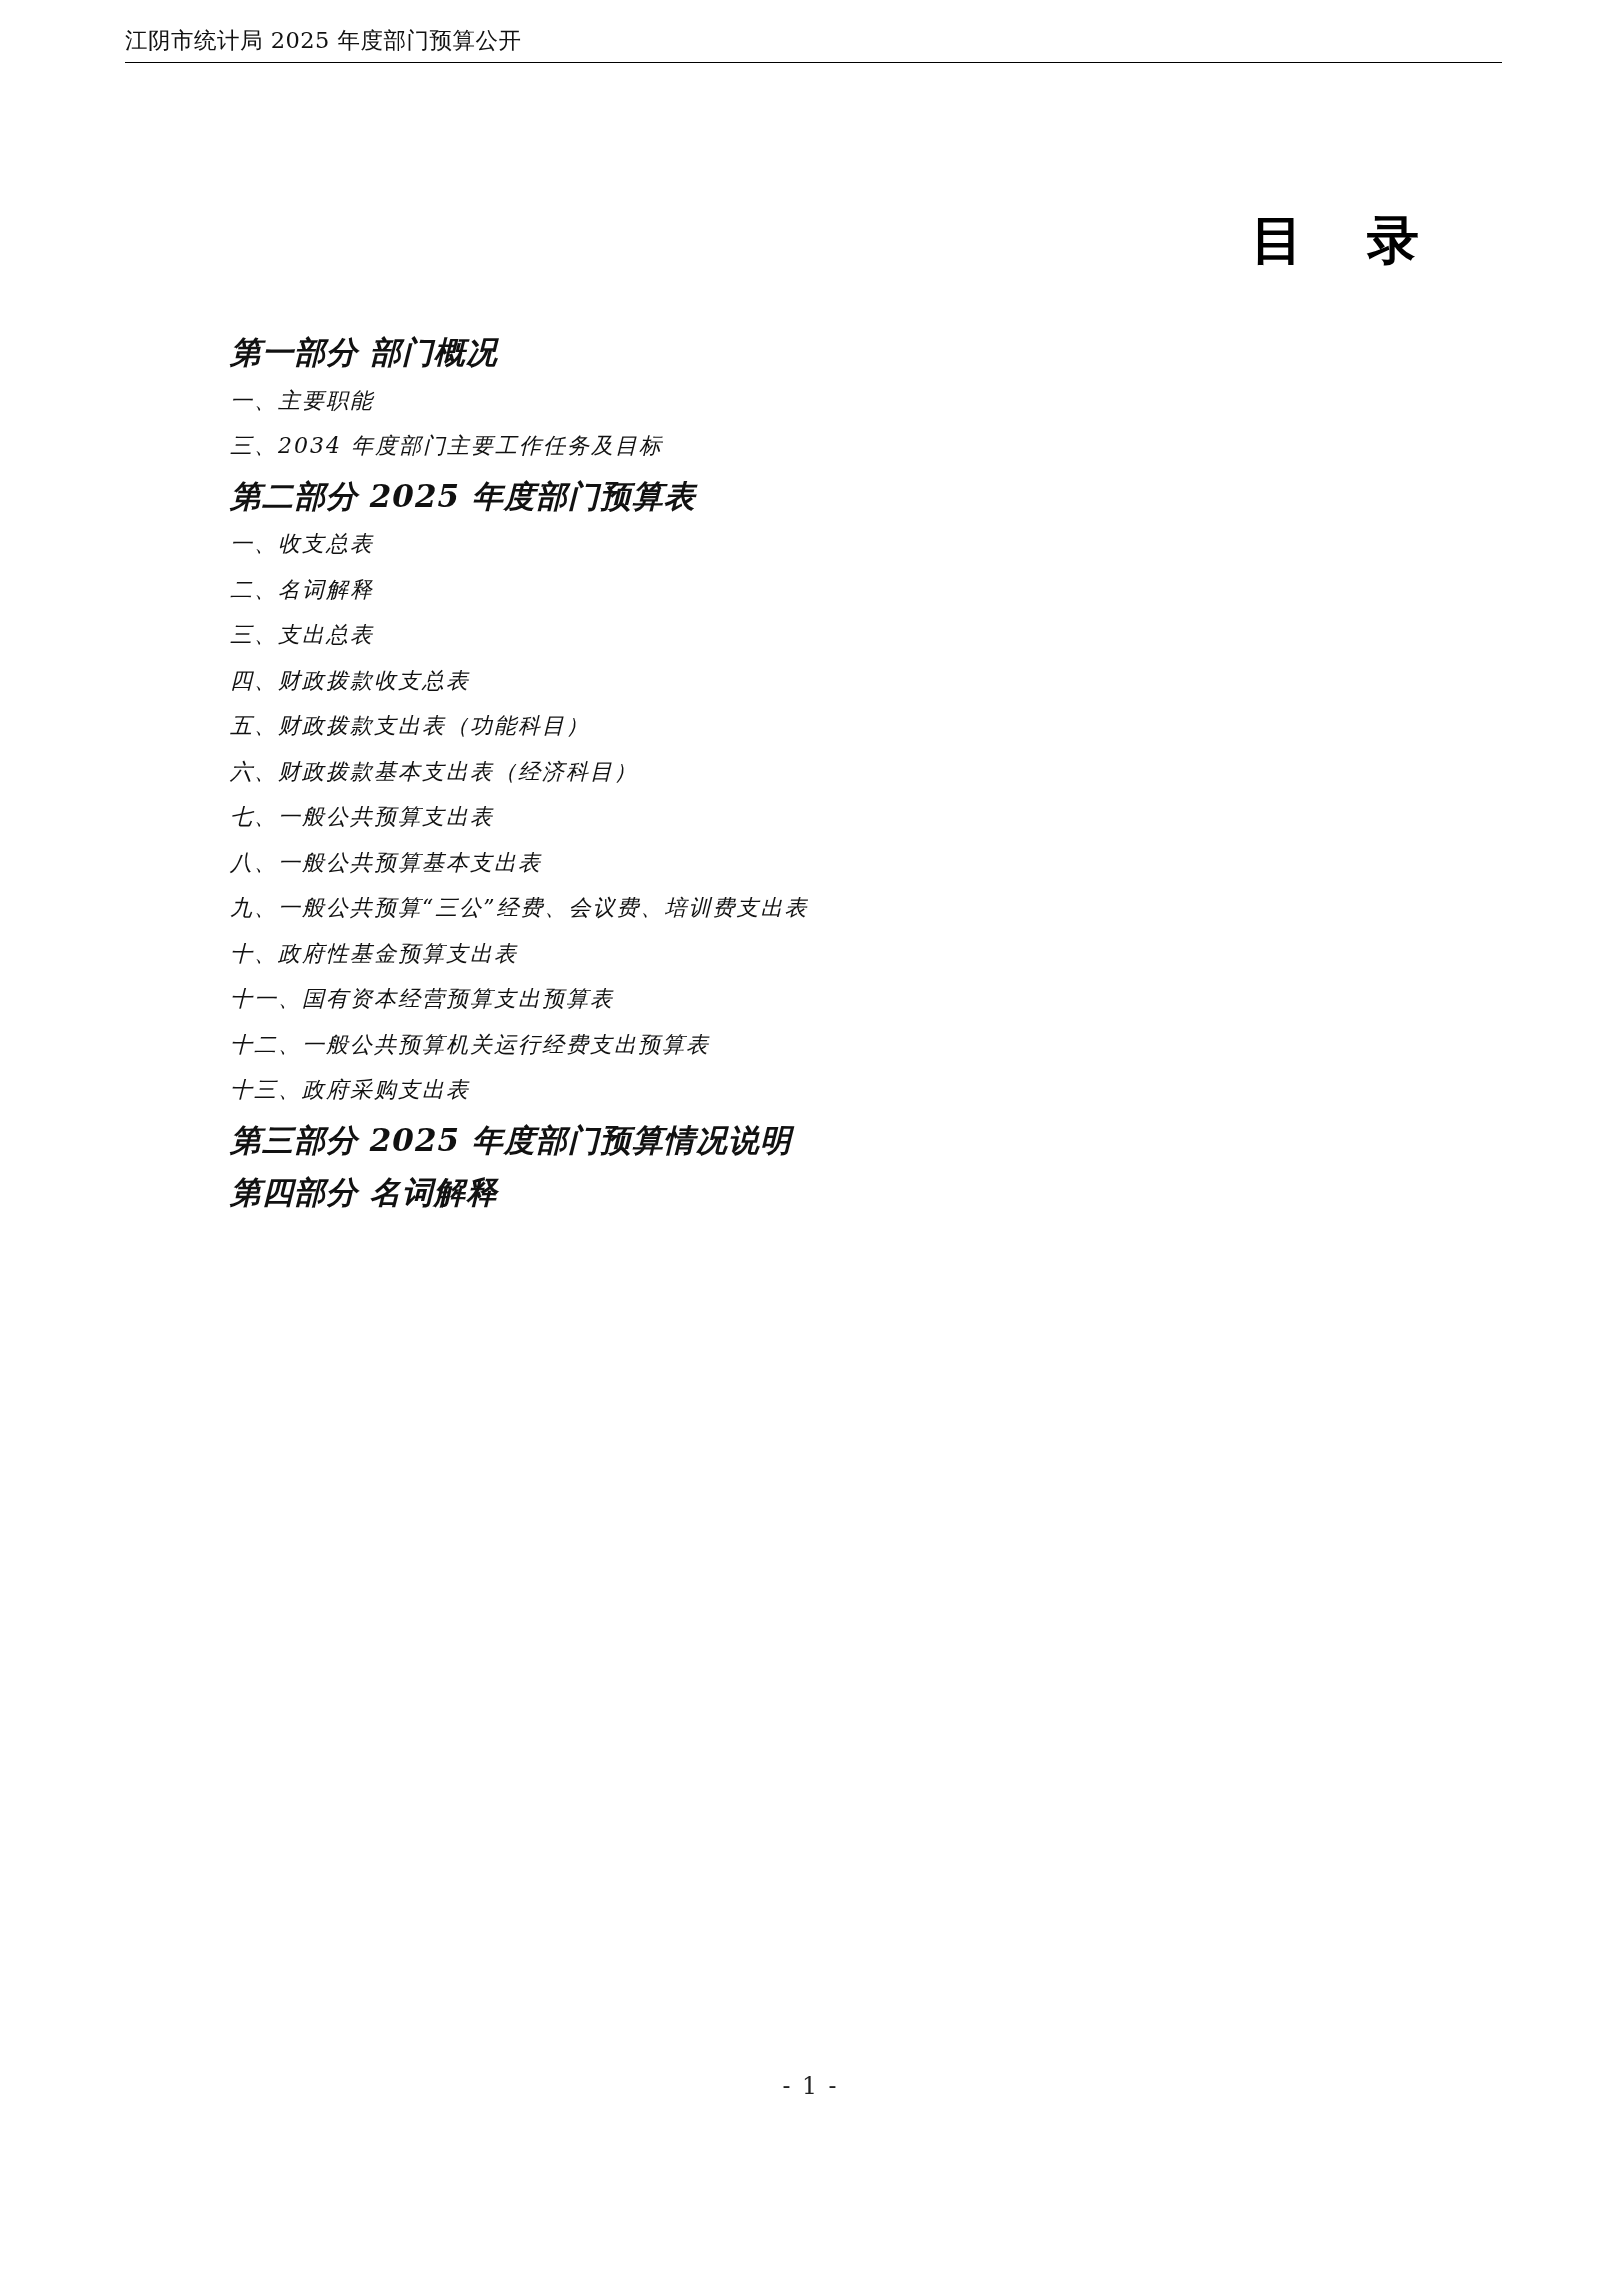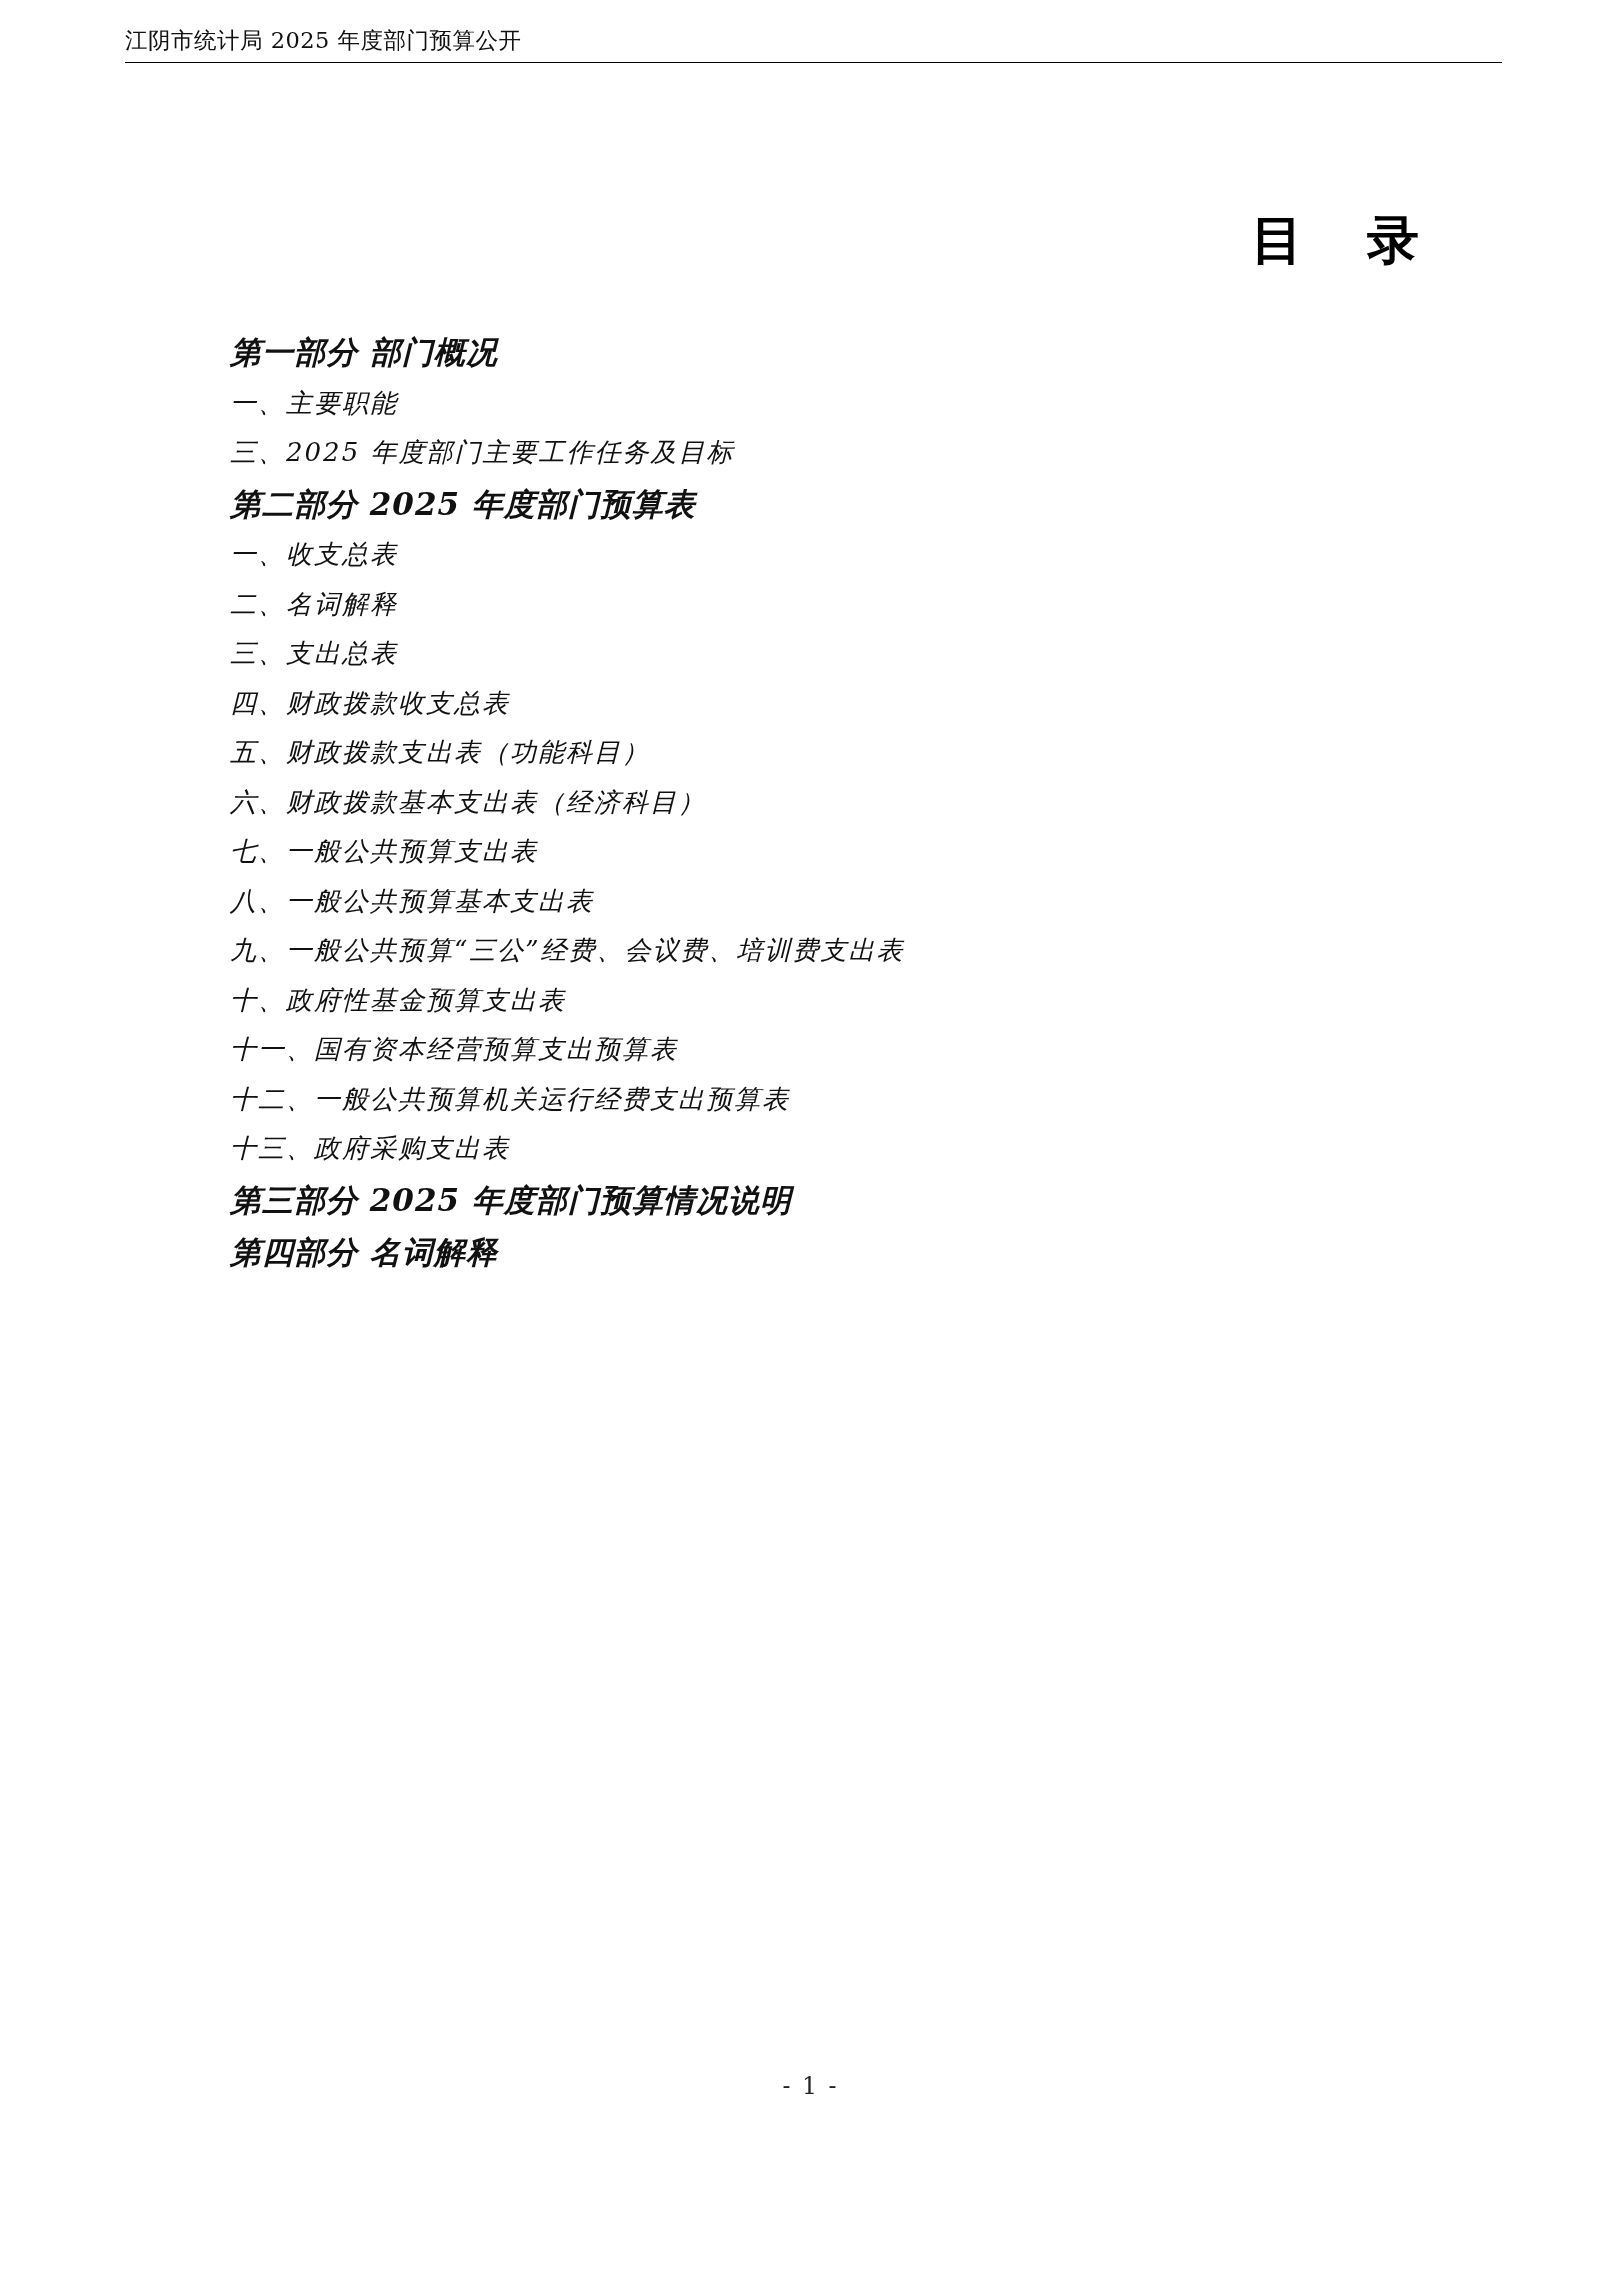--- a/index.html
+++ b/index.html
@@ -76,21 +76,21 @@
   }
   .toc-entry.level-1 {
     font-weight: bold;
     letter-spacing: 1px;
     font-size: 31px;
     margin-bottom: 21.6px;
   }
   .toc-entry.level-2 {
     font-weight: normal;
     letter-spacing: 2px;
-    font-size: 26px;
+    font-size: 22px;
   }
   .footer {
     position: absolute;
     bottom: 51px;
     left: 0;
     width: 1621px;
     text-align: center;
     font-size: 23.5px;
     color: #222;
     font-family: "DejaVu Serif", "Liberation Serif", serif;
@@ -106,21 +106,21 @@
     <div class="header-text">江阴市统计局 2025 年度部门预算公开</div>
     <div class="header-rule"></div>
   </div>
 
   <div class="content">
     <h1 class="doc-title">目　录</h1>
 
     <div class="toc">
       <div class="toc-entry level-1">第一部分  部门概况</div>
       <div class="toc-entry level-2">一、主要职能</div>
-      <div class="toc-entry level-2">三、2025 年度部门主要工作任务及目标</div>
+      <div class="toc-entry level-2">三、2034 年度部门主要工作任务及目标</div>
       <div class="toc-entry level-1">第二部分  2025 年度部门预算表</div>
       <div class="toc-entry level-2">一、收支总表</div>
       <div class="toc-entry level-2">二、名词解释</div>
       <div class="toc-entry level-2">三、支出总表</div>
       <div class="toc-entry level-2">四、财政拨款收支总表</div>
       <div class="toc-entry level-2">五、财政拨款支出表（功能科目）</div>
       <div class="toc-entry level-2">六、财政拨款基本支出表（经济科目）</div>
       <div class="toc-entry level-2">七、一般公共预算支出表</div>
       <div class="toc-entry level-2">八、一般公共预算基本支出表</div>
       <div class="toc-entry level-2">九、一般公共预算“三公”经费、会议费、培训费支出表</div>

